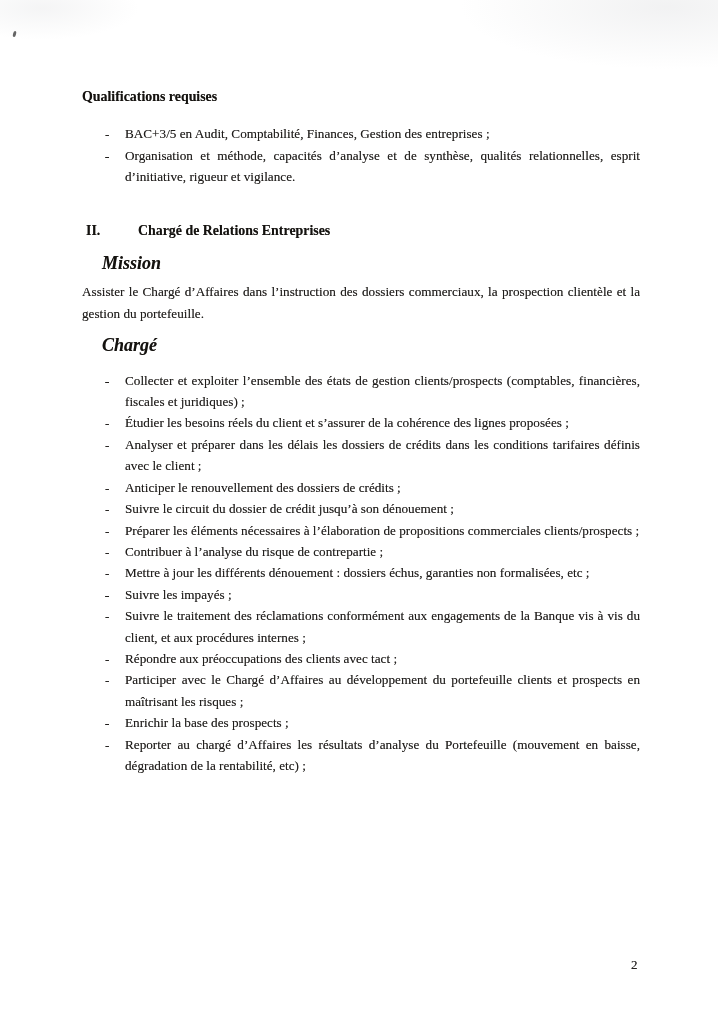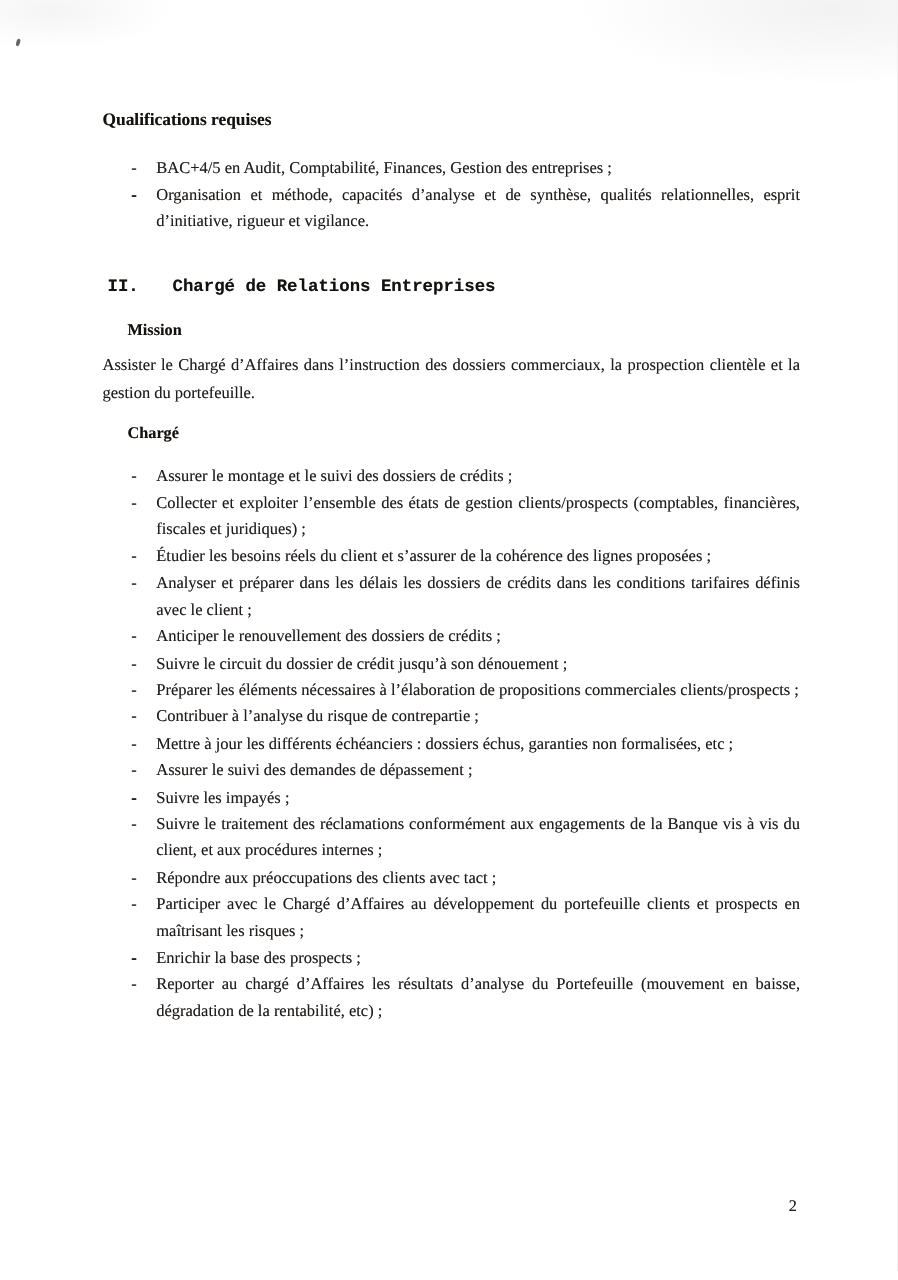--- a/index.html
+++ b/index.html
@@ -70,31 +70,31 @@
   .doc-list .dash {
     position: absolute;
     left: 23px;
     top: 0;
   }
   .section-heading {
     margin: 32px 0 0 4px;
     font-weight: bold;
     font-size: 13.9px;
     color: #14120f;
-    font-family: Liberation Mono, monospace;
   }
   .section-number {
     display: inline-block;
     width: 52px;
   }
   .sub-heading {
     margin: 12px 0 0 20px;
     font-weight: bold;
-    font-size: 13px;
+    font-size: 18px;
     color: #14120f;
+    font-style: italic;
   }
   .mission-text {
     margin: 7px 0 0 0;
     text-align: justify;
   }
   .tasks-heading {
     margin-top: 11px;
   }
   .tasks-list {
     margin-top: 13px;
@@ -117,21 +117,21 @@
   <div class="scan-mark"></div>
 
   <div class="content">
 
     <div class="heading">Qualifications requises</div>
 
     <ul class="doc-list qual-list">
 
         <li>
           <span class="dash">-</span>
-          <span class="item-text">BAC+4/5 en Audit, Comptabilité, Finances, Gestion des entreprises ;</span>
+          <span class="item-text">BAC+3/5 en Audit, Comptabilité, Finances, Gestion des entreprises ;</span>
         </li>
 
         <li>
           <span class="dash">-</span>
         </li>
 
         <li>
           <span class="dash">-</span>
           <span class="item-text">Organisation et méthode, capacités d’analyse et de synthèse, qualités relationnelles, esprit d’initiative, rigueur et vigilance.</span>
         </li>
@@ -144,21 +144,20 @@
     <div class="sub-heading">Mission</div>
 
     <p class="mission-text">Assister le Chargé d’Affaires dans l’instruction des dossiers commerciaux, la prospection clientèle et la gestion du portefeuille.</p>
 
     <div class="sub-heading tasks-heading">Chargé</div>
 
     <ul class="doc-list tasks-list">
 
         <li>
           <span class="dash">-</span>
-          <span class="item-text">Assurer le montage et le suivi des dossiers de crédits ;</span>
         </li>
 
         <li>
           <span class="dash">-</span>
           <span class="item-text">Collecter et exploiter l’ensemble des états de gestion clients/prospects (comptables, financières, fiscales et juridiques) ;</span>
         </li>
 
         <li>
           <span class="dash">-</span>
           <span class="item-text">Étudier les besoins réels du client et s’assurer de la cohérence des lignes proposées ;</span>
@@ -184,26 +183,25 @@
           <span class="item-text">Préparer les éléments nécessaires à l’élaboration de propositions commerciales clients/prospects ;</span>
         </li>
 
         <li>
           <span class="dash">-</span>
           <span class="item-text">Contribuer à l’analyse du risque de contrepartie ;</span>
         </li>
 
         <li>
           <span class="dash">-</span>
-          <span class="item-text">Mettre à jour les différents échéanciers : dossiers échus, garanties non formalisées, etc ;</span>
-        </li>
-
-        <li>
-          <span class="dash">-</span>
-          <span class="item-text">Assurer le suivi des demandes de dépassement ;</span>
+          <span class="item-text">Mettre à jour les différents dénouement : dossiers échus, garanties non formalisées, etc ;</span>
+        </li>
+
+        <li>
+          <span class="dash">-</span>
         </li>
 
         <li>
           <span class="dash">-</span>
         </li>
 
         <li>
           <span class="dash">-</span>
           <span class="item-text">Suivre les impayés ;</span>
         </li>

